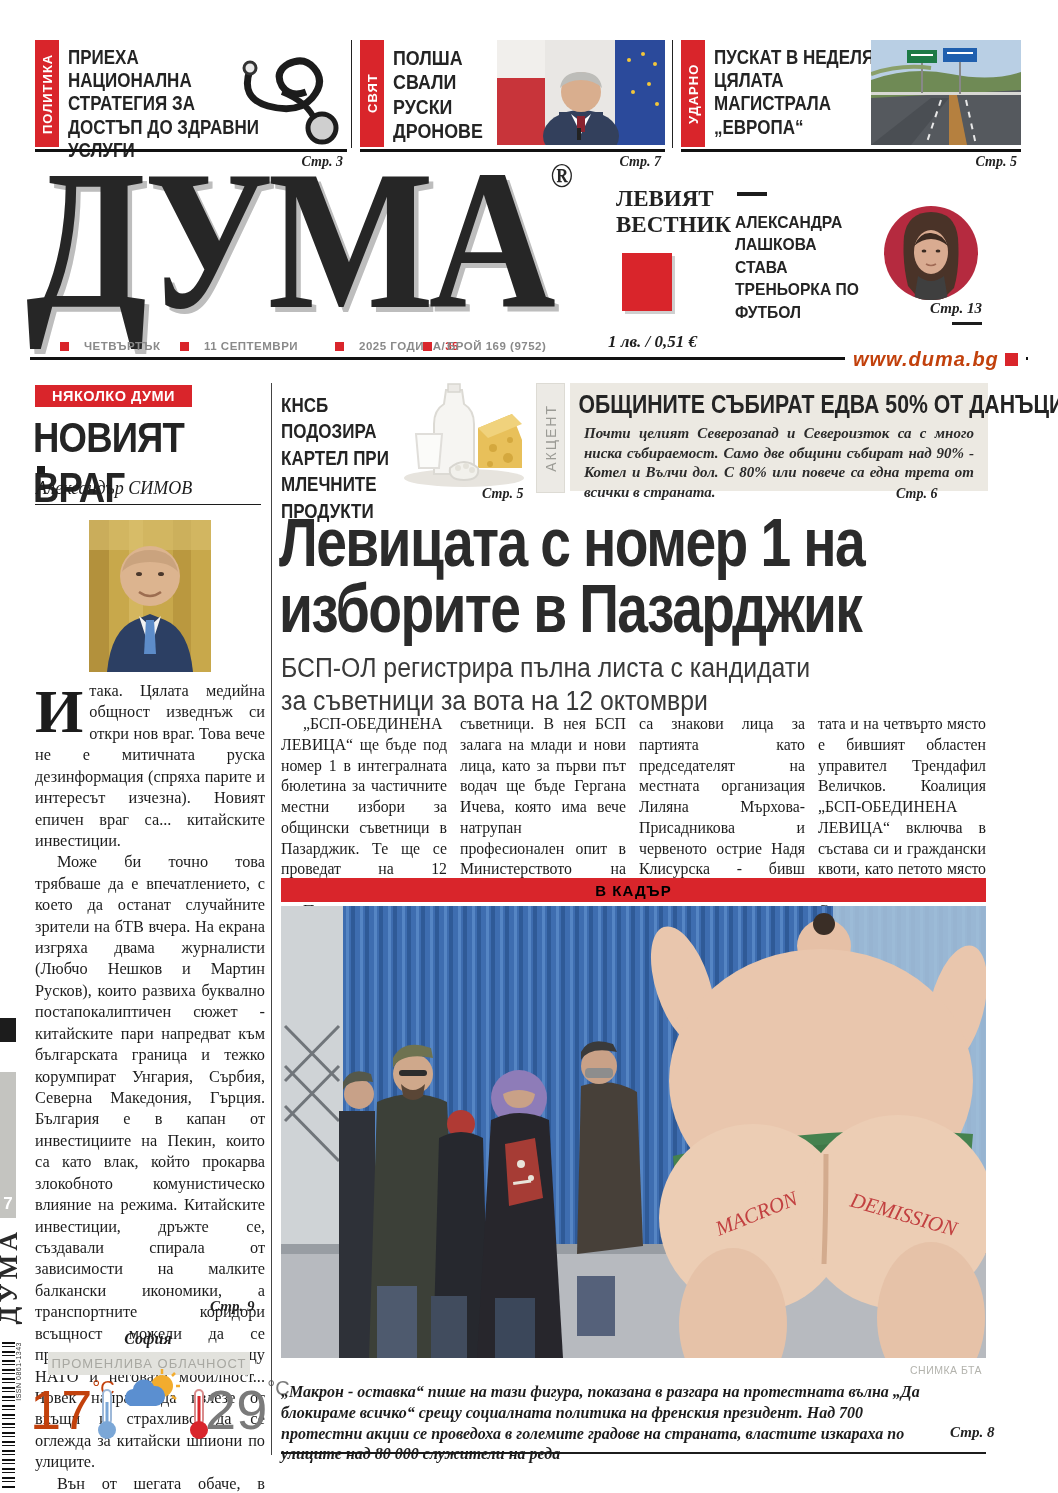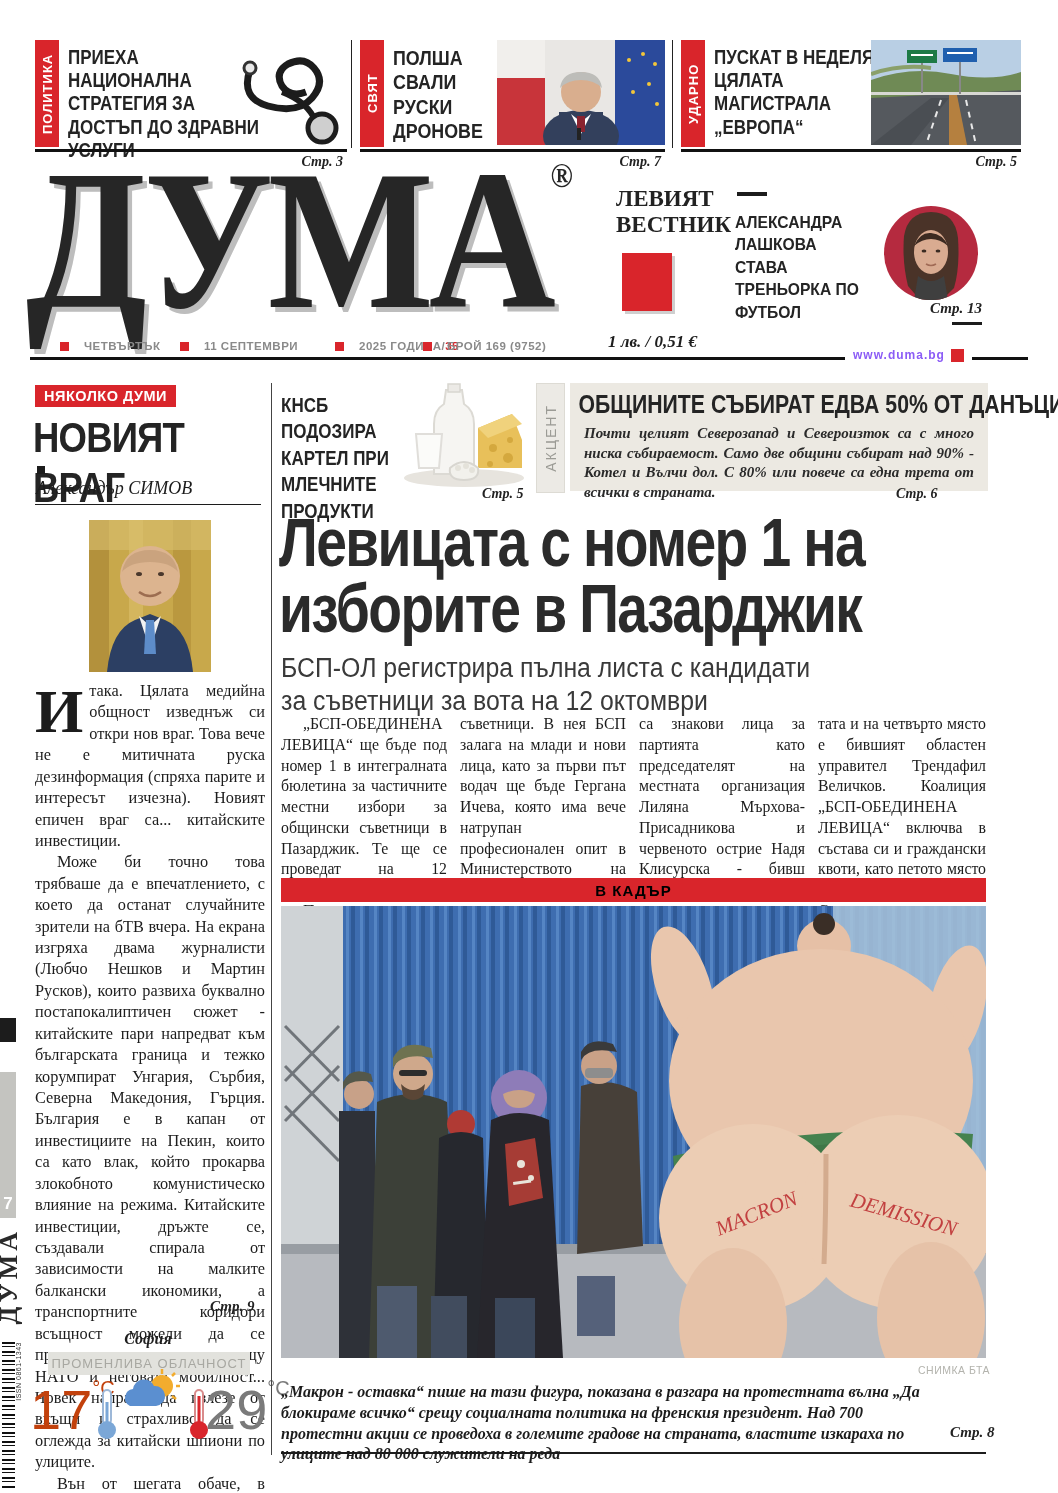--- a/index.html
+++ b/index.html
@@ -149,25 +149,25 @@
       <span class="redsq"></span>
       <span><span>2025 ГОДИНА/</span><span style="color:#d9252b;">35</span></span>
     </div>
   <div class="abs dateitem" style="left:398px;top:340px;">
       <span class="redsq"></span>
       <span>БРОЙ 169 (9752)</span>
     </div>
   <div class="abs" style="left:608px;top:332px;font:700 italic 17px 'Liberation Serif',serif;">1 лв. / 0,51 €</div>
   <div class="abs thickrule" style="left:30px;top:357px;width:998px;height:3px;"></div>
   <div class="abs" style="left:845px;top:348px;background:#fff;padding:0 8px;display:flex;align-items:center;gap:6px;">
-    <span style="font-weight:bold;font-size:12px;letter-spacing:1px;color:#8b5cf6;">www.duma.bg</span>
+    <span style="font-weight:bold;font-size:20px;letter-spacing:1px;color:#c2410c;font-style:italic;">www.duma.bg</span>
     <span class="redsq" style="width:13px;height:13px;"></span>
   </div>
 
-  <div class="abs" style="left:35px;top:385px;background:#d9252b;color:#fff;font-weight:bold;font-size:14.5px;padding:3px 9px;letter-spacing:0.5px;">НЯКОЛКО ДУМИ</div>
+  <div class="abs" style="left:35px;top:385px;background:#d9252b;color:#fff;font-weight:bold;font-size:14.5px;padding:3px 17px;letter-spacing:0.5px;">НЯКОЛКО ДУМИ</div>
   <div class="abs hl cond" style="left:33px;top:413px;width:270px;font-size:43px;letter-spacing:-1px;">НОВИЯТ ВРАГ</div>
   <div class="abs" style="left:37px;top:466px;width:8px;height:8px;background:#1c1c1c;"></div>
   <div class="abs" style="left:36px;top:478px;font:italic 18px 'Liberation Serif',serif;color:#1c1c1c;">Александър СИМОВ</div>
   <div class="abs" style="left:35px;top:504px;width:226px;height:1px;background:#1c1c1c;"></div>
 
   <div class="abs" style="left:89px;top:520px;width:122px;height:152px;">
     <svg width="122" height="152" viewBox="0 0 122 152">
       <rect width="122" height="152" fill="#c8a84b"></rect>
       <rect x="0" width="20" height="152" fill="#b3913c"></rect>
         <rect x="40" width="14" height="152" fill="#d4b65e"></rect>
@@ -360,18 +360,18 @@
         <path d="M300 154 q8 -14 36 -8 l-4 -8 q-24 -8 -32 8z" fill="#3a3a3a"></path>
         <rect x="304" y="162" width="28" height="10" rx="4" fill="#8d8d8d"></rect>
         <rect x="96" y="380" width="40" height="72" fill="#4e5a6e"></rect>
         <rect x="150" y="390" width="36" height="62" fill="#414c5e"></rect>
         <rect x="214" y="392" width="40" height="60" fill="#3b475a"></rect>
         <rect x="296" y="370" width="38" height="60" fill="#55617a"></rect>
       </g>
     </svg>
   </div>
 
-  <div class="abs" style="right:68px;top:1364px;font-size:10.5px;color:#b3b3ad;letter-spacing:0.5px;">СНИМКА БТА</div>
+  <div class="abs" style="right:76px;top:1364px;font-size:10.5px;color:#b3b3ad;letter-spacing:0.5px;">СНИМКА БТА</div>
   <div class="abs" style="left:281px;top:1382px;width:655px;font:italic 700 16px/1.3 'Liberation Serif',serif;color:#1c1c1c;">„Макрон - оставка“ пише на тази фигура, показана в разгара на протестната вълна „Да блокираме всичко“ срещу социалната политика на френския президент. Над 700 протестни акции се проведоха в големите градове на страната, властите изкараха по улиците над 80 000 служители на реда</div>
   <div class="abs pageref" style="left:950px;top:1424px;font-size:15px;">Стр. 8</div>
   <div class="abs" style="left:281px;top:1452px;width:705px;height:2px;background:#1c1c1c;"></div>
 
 </div>
 
 </body></html>

